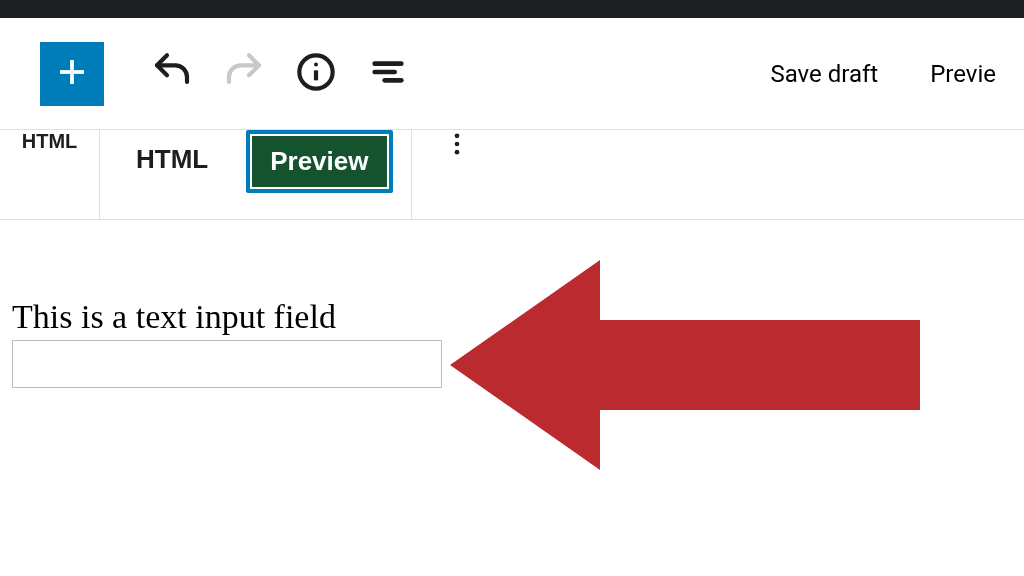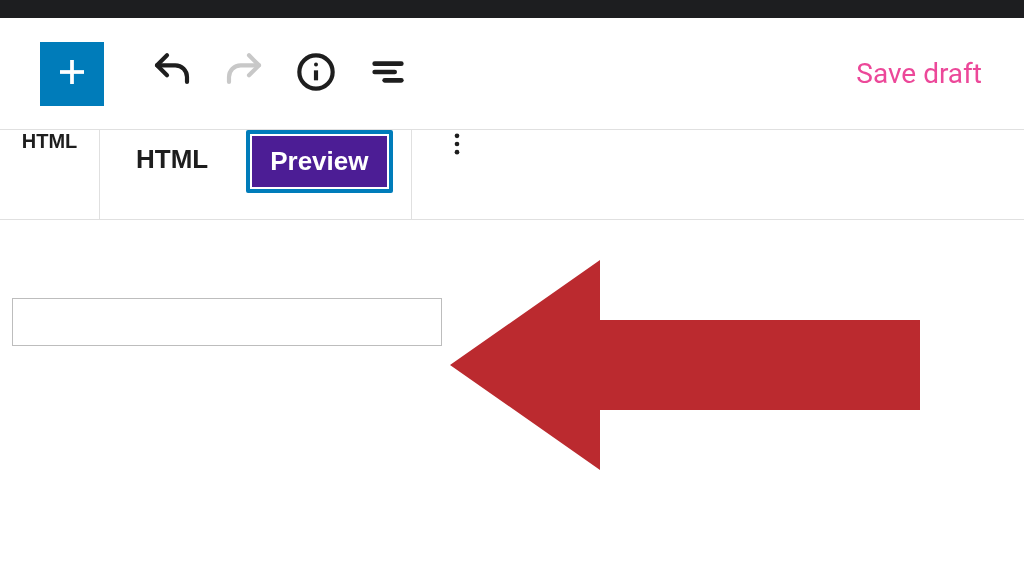--- a/index.html
+++ b/index.html
@@ -36,22 +36,22 @@
   .tb-icon-btn {
     width: 48px;
     height: 48px;
     display: flex;
     align-items: center;
     justify-content: center;
     cursor: pointer;
   }
   .toolbar-spacer { flex: 1; }
   .link-btn {
-    color: #ec4899;
-    font-size: 28px;
+    color: #000000;
+    font-size: 24px;
     font-weight: 400;
     cursor: pointer;
     padding: 8px 14px;
   }
   .block-toolbar-row {
     display: flex;
     align-items: stretch;
     height: 90px;
     border-bottom: 1px solid #e0e0e0;
   }
@@ -79,21 +79,21 @@
     color: #1e1e1e;
     padding: 14px 18px;
     cursor: pointer;
   }
   .tab-preview-wrap {
     border: 4px solid #007cba;
     padding: 2px;
     border-radius: 2px;
   }
   .tab-preview {
-    background: #4c1d95;
+    background: #14532d;
     color: #fff;
     font-weight: 700;
     font-family: Arial, sans-serif;
     font-size: 26px;
     padding: 10px 18px;
     cursor: pointer;
   }
   .bt-more {
     width: 90px;
     justify-content: center;
@@ -173,20 +173,21 @@
         <line x1="4" y1="7" x2="20" y2="7"></line>
         <line x1="4" y1="12" x2="16" y2="12"></line>
         <line x1="10" y1="17" x2="20" y2="17"></line>
       </svg>
     </span>
   </div>
 
   <div class="toolbar-spacer"></div>
 
   <div class="link-btn">Save draft</div>
+  <div class="link-btn" style="padding-right:0;">Previe</div>
 </div>
 
 <div class="block-toolbar-row">
   <div class="bt-cell bt-block-icon">
     <span>HTML</span>
   </div>
   <div class="bt-cell bt-tabs">
     <div class="tab-html">HTML</div>
     <div class="tab-preview-wrap">
       <div class="tab-preview">Preview</div>
@@ -197,20 +198,21 @@
       <svg viewBox="0 0 24 24" width="28" height="28" fill="#1e1e1e">
         <circle cx="12" cy="5" r="2"></circle>
         <circle cx="12" cy="12" r="2"></circle>
         <circle cx="12" cy="19" r="2"></circle>
       </svg>
     </span>
   </div>
 </div>
 
 <div class="content-area">
+  <div class="label-line">This is a text input field</div>
   <input class="text-input" type="text" value="" style="">
 </div>
 
 <div class="arrow-annotation">
   <svg width="470" height="230" viewBox="0 0 470 230">
     <polygon fill="#bb2a2f" points="
       0,115
       150,10
       150,70
       470,70

